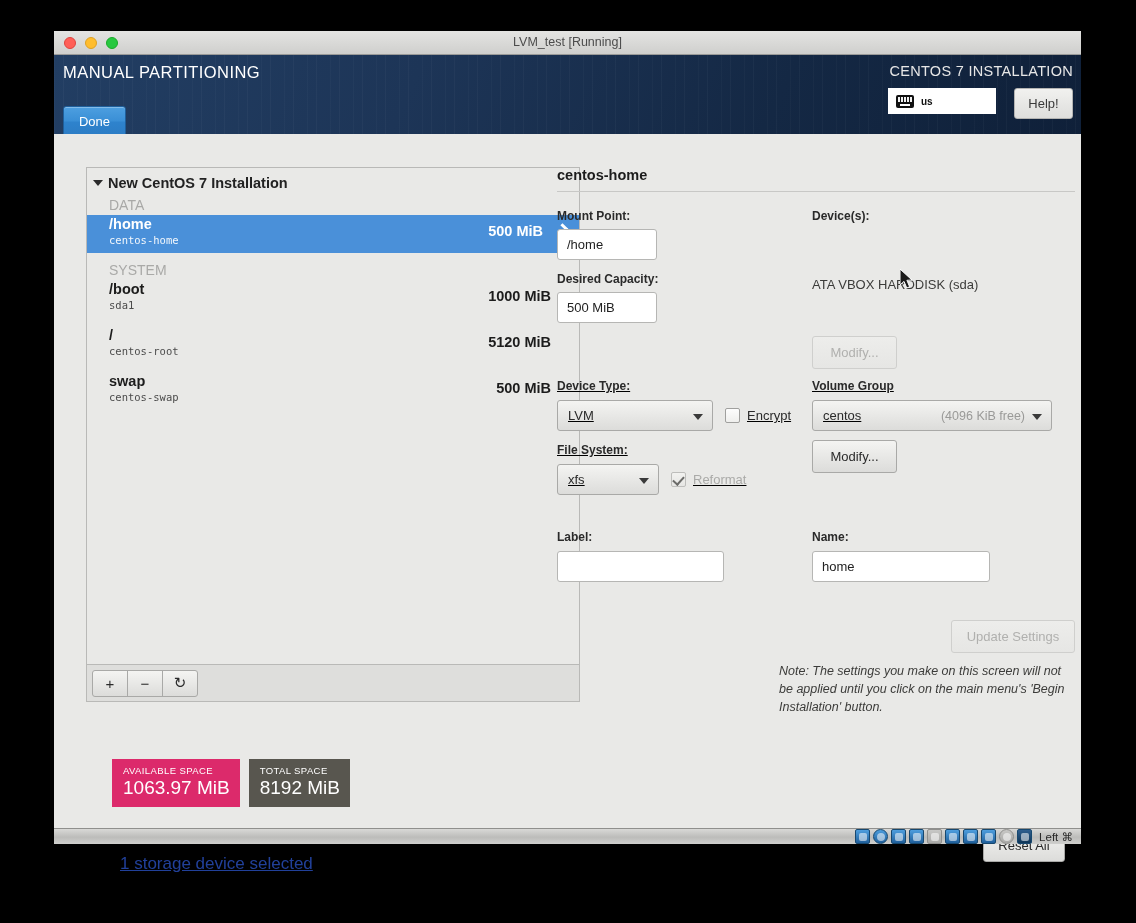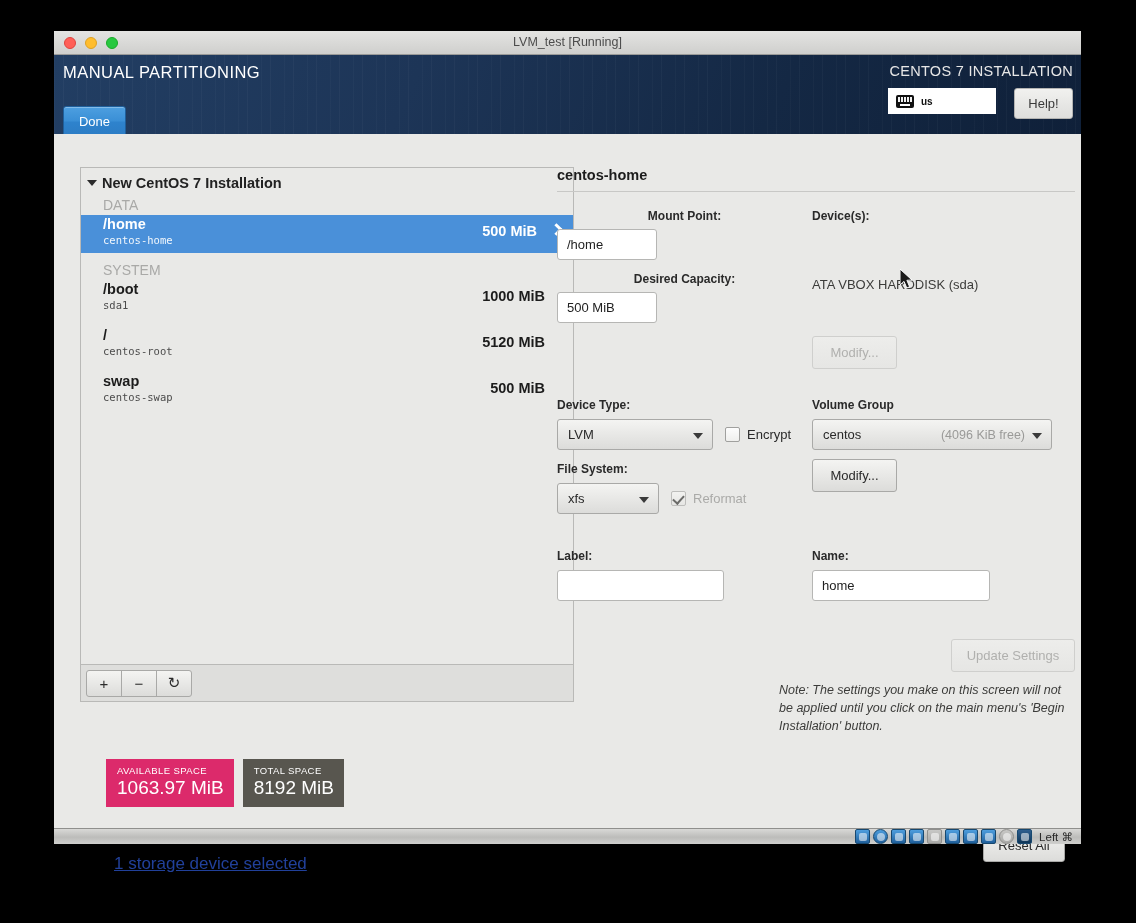--- a/index.html
+++ b/index.html
@@ -120,21 +120,21 @@
   }
 
   
   #app-body {
     position: absolute;
     left: 0; top: 103px; right: 0; bottom: 24px;
     background: #e9e9e7;
   }
 
   
-  #left-col { position: absolute; left: 26px; top: 33px; width: 494px; }
+  #left-col { position: absolute; left: 32px; top: 33px; width: 494px; }
   #partition-panel {
     border: 1px solid #b9b9b7;
     background: #e9e9e7;
     height: 535px;
     position: relative;
   }
   #scroll-area { height: 497px; overflow: hidden; background: #e9e9e7; }
 
   .group-header {
     display: flex; align-items: center; gap: 5px;
@@ -460,35 +460,35 @@
       </div>
 
       <div id="storage-link">1 storage device selected</div>
     </div>
 
     <div id="right-col">
       <div id="detail-title">centos-home</div>
       <div id="detail-rule"></div>
 
       <div style="display:flex; margin-top:17px;">
-        <div style="width:256px;text-align:center;">
+        <div style="width:256px;">
           <div class="fld-label">Mount Point:</div>
           <div class="text-input" style="width:100px; margin-top:6px;">/home</div>
 
           <div class="fld-label" style="margin-top:12px;">Desired Capacity:</div>
           <div class="text-input" style="width:100px; margin-top:6px;">500 MiB</div>
         </div>
         <div style="width:262px;">
           <div class="fld-label">Device(s):</div>
           <div id="device-text" style="margin-top:54px;">ATA VBOX HARDDISK (sda)</div>
           <div class="btn disabled" style="width:85px; margin-top:44px;">Modify...</div>
         </div>
       </div>
 
-      <div style="display:flex; margin-top:29px;">
+      <div style="display:flex; margin-top:10px;text-decoration:underline;">
         <div style="width:256px;">
           <div class="fld-label">Device Type:</div>
           <div style="display:flex; align-items:center; gap:12px; margin-top:7px;">
             <div class="combo" style="width:156px;">
               <span>LVM</span>
               <span class="caret"></span>
             </div>
             <label class="check">
               <span class="box"></span>
               <span>Encrypt</span>

